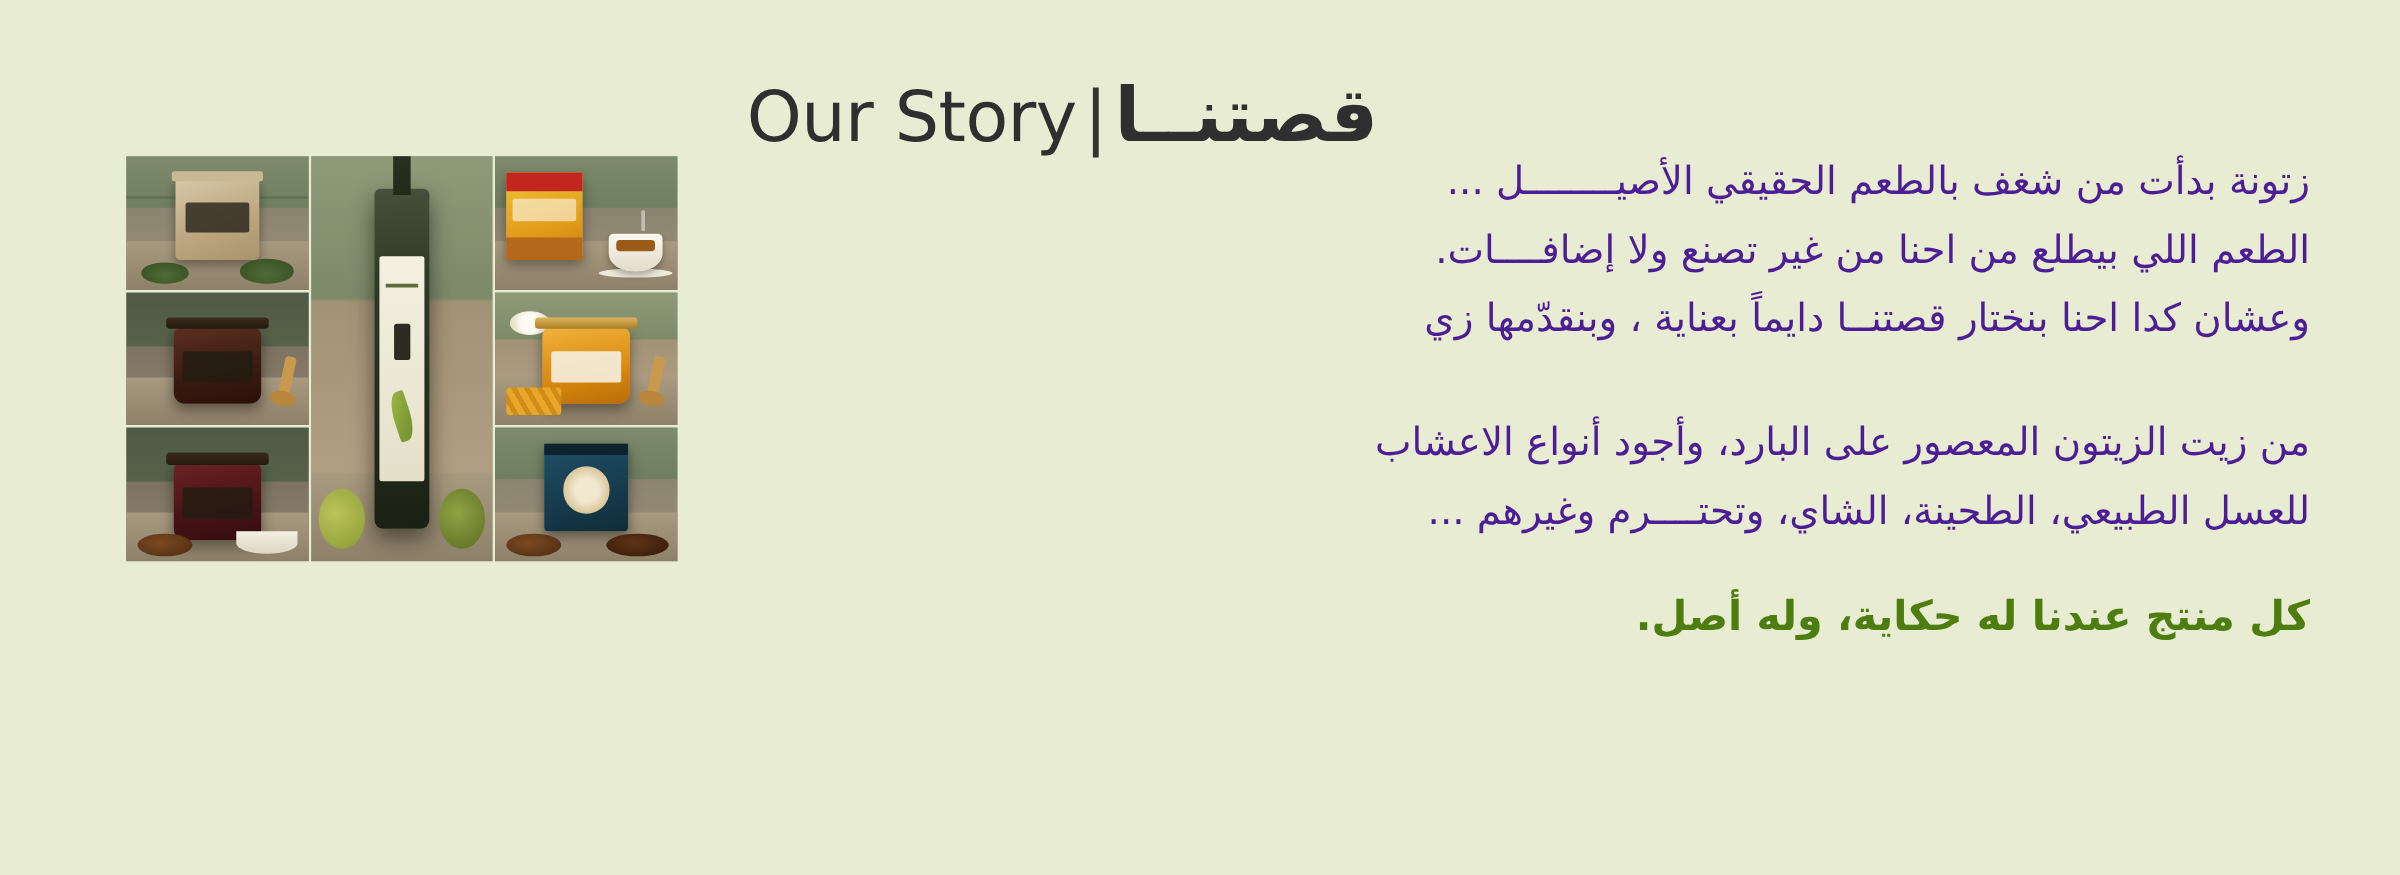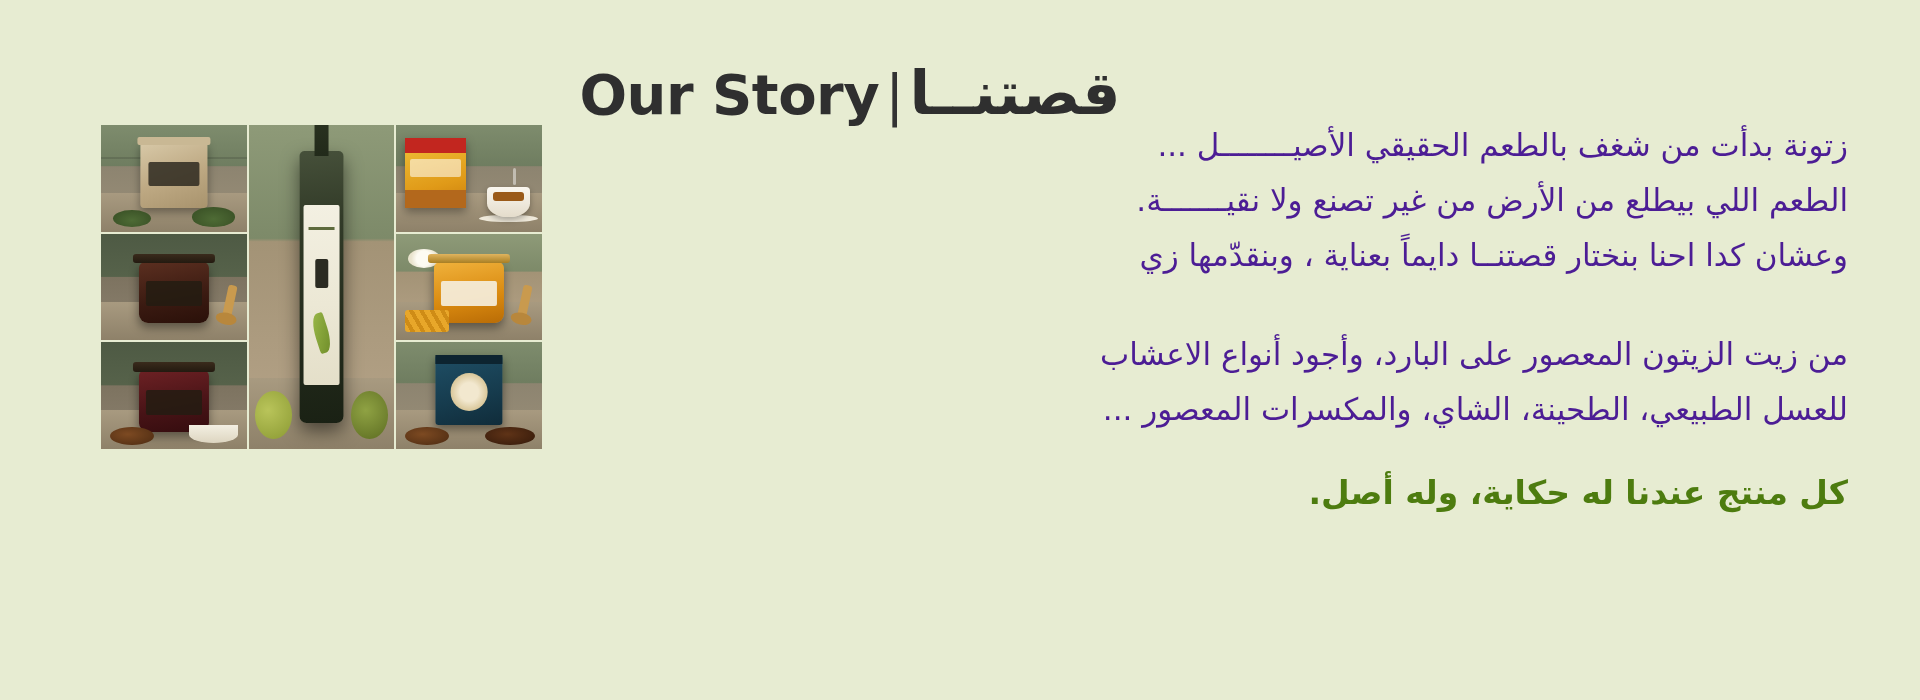--- a/index.html
+++ b/index.html
@@ -21,21 +21,21 @@
   .title{
     display:inline-block;
     font-size:56px;
     font-weight:bold;
     color:#2f2f2f;
     letter-spacing:-0.5px;
     line-height:1.1;
     transform:translateX(-110px);
     white-space:nowrap;
   }
-  .title .en{font-family:"DejaVu Sans","Liberation Sans",sans-serif;font-weight:bold;}
+  .title .en{font-family:"DejaVu Sans","Liberation Sans",sans-serif;font-weight:normal;}
   .title .sep{font-weight:400;padding:0 6px;color:#333;}
   .title .ar{
     font-family:"DejaVu Sans","Liberation Sans",sans-serif;
     font-weight:bold;font-size:60px;direction:rtl;text-align:right;
   }
 
   
   .collage{
     position:absolute;
     left:101px;top:125px;
@@ -342,26 +342,26 @@
       <div class="dates"></div>
       <div class="dates r"></div>
     </div>
 
   </div>
 
   <div class="text-col">
 
     <p class="para">
       <span class="ln">زتونة بدأت من شغف بالطعم الحقيقي الأصيــــــــل ...</span>
-      <span class="ln">الطعم اللي بيطلع من الأرض من غير تصنع ولا نقيـــــــة.</span>
+      <span class="ln">الطعم اللي بيطلع من احنا من غير تصنع ولا إضافــــات.</span>
       <span class="ln">وعشان كدا احنا بنختار قصتنــا دايماً بعناية ، وبنقدّمها زي</span>
     </p>
 
     <p class="para para2">
       <span class="ln">من زيت الزيتون المعصور على البارد، وأجود أنواع الاعشاب</span>
-      <span class="ln">للعسل الطبيعي، الطحينة، الشاي، والمكسرات المعصور ...</span>
+      <span class="ln">للعسل الطبيعي، الطحينة، الشاي، وتحتــــرم وغيرهم ...</span>
     </p>
 
     <p class="tagline">كل منتج عندنا له حكاية، وله أصل.</p>
 
   </div>
 
 </div>
 
 </body></html>

